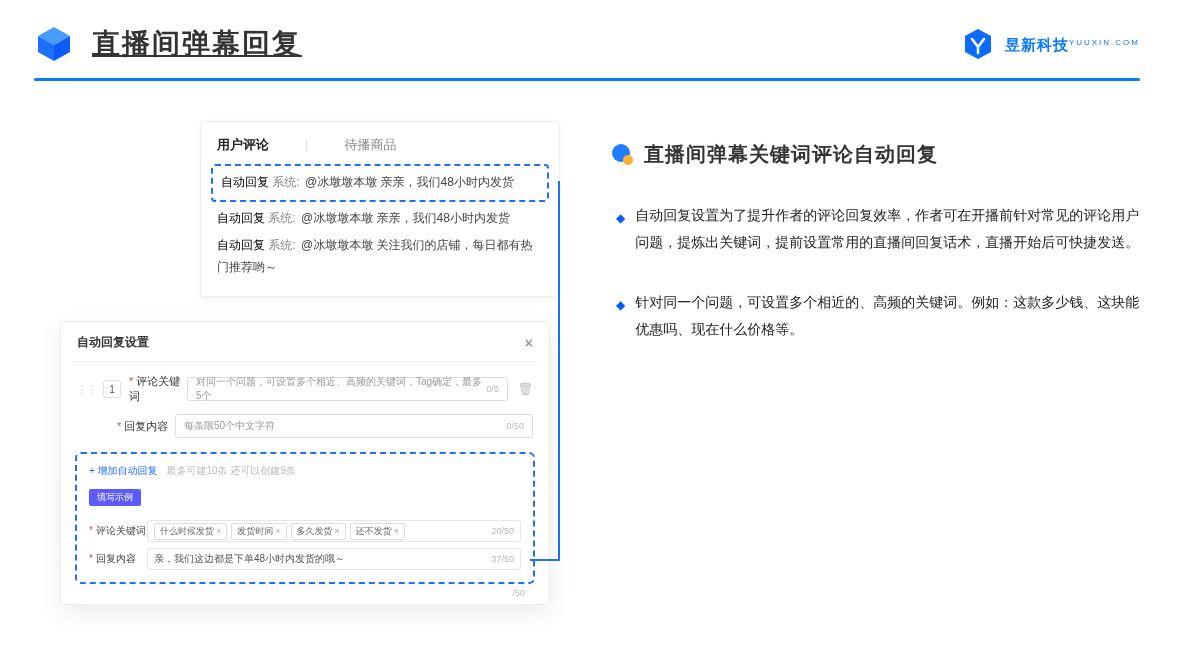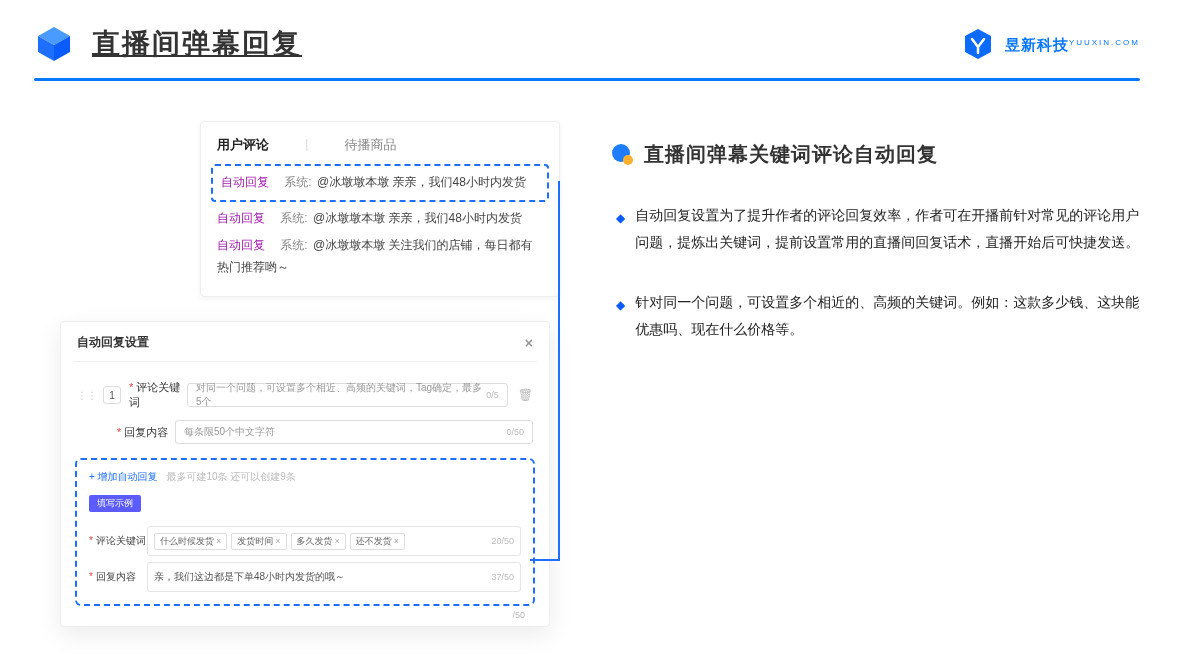--- a/index.html
+++ b/index.html
@@ -20,45 +20,45 @@
 .body { display: flex; padding: 40px 40px 0 60px; gap: 50px; position: relative; }
 .left { width: 500px; position: relative; }
 .right { flex: 1; padding-top: 20px; }
 
 
 .panel-comments { position: absolute; top: 0; right: 0; width: 360px; background: #fff; border: 1px solid #eee; border-radius: 4px; box-shadow: 0 2px 6px rgba(0,0,0,.05); padding: 14px 16px 18px; }
 .pc-tabs { display: flex; gap: 36px; font-size: 13px; color: #888; margin-bottom: 10px; }
 .pc-tabs .active { color: #222; font-weight: 700; }
 .pc-tabs .sep { color: #ddd; }
 .pc-row { font-size: 12px; color: #444; line-height: 1.8; margin-top: 6px; }
-.pc-row .tag { color: #a21caf; margin-right: 12px; }
+.pc-row .tag { color: #000000; margin-right: 0; }
 .pc-row .sys { color: #888; margin-right: 2px; }
 .highlight-row { border: 2px dashed #1e6fff; border-radius: 4px; padding: 6px 8px; margin: 2px -6px; }
 
 
 .panel-settings { position: absolute; top: 200px; left: 0; width: 490px; background: #fff; border: 1px solid #eee; border-radius: 4px; box-shadow: 0 8px 24px rgba(0,0,0,.08); padding: 10px 12px 18px; }
-.ps-title { font-size: 12px; color: #333; font-weight: 600; padding: 2px 4px 10px; border-bottom: 1px solid #f0f0f0; margin-bottom: 18px; display: flex; align-items: center; }
+.ps-title { font-size: 12px; color: #333; font-weight: 600; padding: 2px 4px 10px; border-bottom: 1px solid #f0f0f0; margin-bottom: 12px; display: flex; align-items: center; }
 .ps-close { margin-left: auto; color: #999; cursor: pointer; font-size: 14px; }
 .ps-form-row { display: flex; align-items: center; font-size: 11px; color: #333; margin-bottom: 10px; padding: 0 4px; }
 .ps-idx { width: 18px; height: 18px; border: 1px solid #ddd; border-radius: 3px; display: flex; align-items: center; justify-content: center; color: #555; margin-right: 8px; font-size: 10px; }
 .ps-drag { color: #ccc; margin-right: 6px; font-size: 10px; }
 .ps-label { width: 58px; color: #333; }
 .ps-label .req { color: #e64545; margin-right: 3px; }
 .ps-input { flex: 1; height: 24px; border: 1px solid #ddd; border-radius: 3px; padding: 0 8px; font-size: 10px; color: #999; display: flex; align-items: center; justify-content: space-between; }
 .ps-count { color: #bbb; font-size: 9px; }
 .ps-trash { margin-left: 10px; color: #bbb; font-size: 12px; }
 
 .ps-example { border: 2px dashed #1e6fff; border-radius: 6px; margin: 14px 2px 2px; padding: 10px 12px 12px; position: relative; }
 .ps-add { font-size: 10px; color: #1e6fff; margin-bottom: 8px; }
 .ps-add .hint { color: #bbb; margin-left: 6px; }
 .ps-badge { display: inline-block; background: #5b5bff; color: #fff; font-size: 9px; padding: 2px 8px; border-radius: 2px; margin-bottom: 8px; }
 .ex-row { display: flex; align-items: center; font-size: 10px; margin-top: 6px; }
 .ex-label { width: 58px; color: #444; }
 .ex-label .req { color: #e64545; margin-right: 3px; }
-.ex-field { flex: 1; height: 30px; border: 1px solid #e5e5e5; border-radius: 3px; padding: 0 6px; display: flex; align-items: center; gap: 4px; color: #555; }
+.ex-field { flex: 1; height: 22px; border: 1px solid #e5e5e5; border-radius: 3px; padding: 0 6px; display: flex; align-items: center; gap: 4px; color: #555; }
 .chip { border: 1px solid #ddd; border-radius: 2px; padding: 1px 5px; font-size: 9px; color: #666; }
 .chip .x { color: #aaa; margin-left: 2px; }
 .ex-count { margin-left: auto; color: #bbb; font-size: 9px; }
 
 .ext-count { position: absolute; right: 24px; bottom: 6px; font-size: 9px; color: #bbb; }
 
 
 .sec-head { display: flex; align-items: center; gap: 8px; margin-bottom: 34px; }
 .sec-icon { width: 26px; height: 26px; }
 .sec-title { font-size: 20px; font-weight: 700; color: #333; letter-spacing: 1px; }

